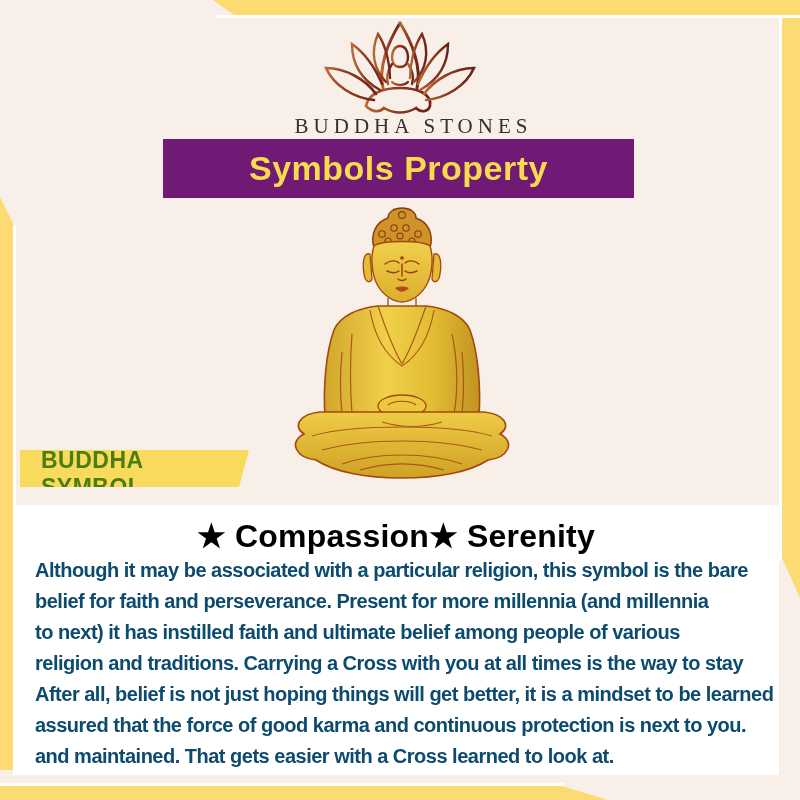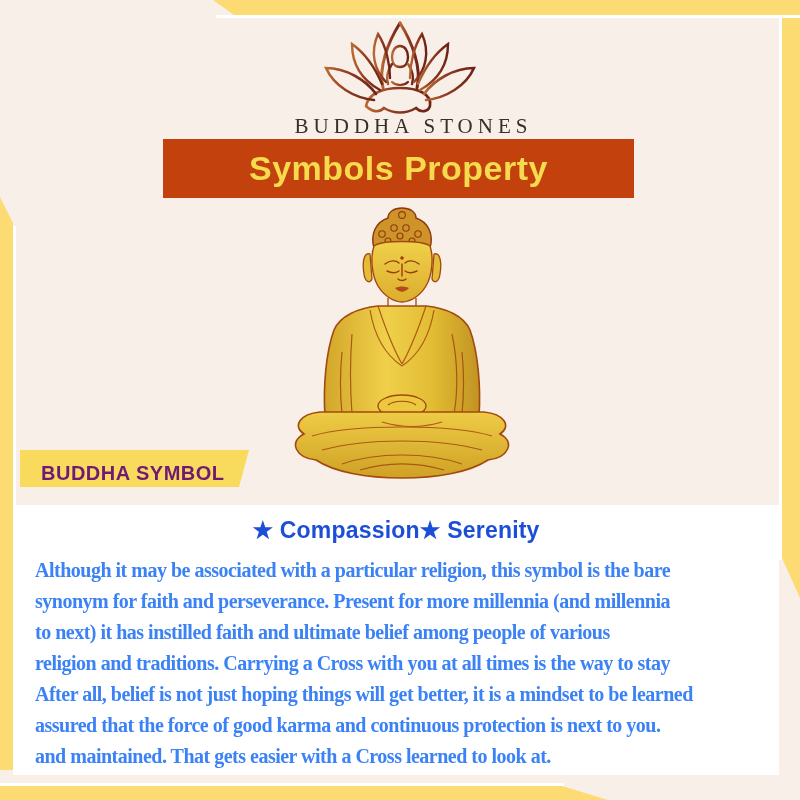--- a/index.html
+++ b/index.html
@@ -27,51 +27,51 @@
 
   
   .logo { position:absolute; left:318px; top:20px; width:164px; height:96px; }
   .brand-name {
     position:absolute; left:0; right:0; top:114px; text-align:center;
     font-family:"Liberation Serif", serif; font-size:21px; letter-spacing:5px;
     color:#36302B;
   }
   .title-bar {
     position:absolute; left:163px; top:139px; width:471px; height:59px;
-    background:#c2410c; display:flex; align-items:center; justify-content:center;
+    background:#701a75; display:flex; align-items:center; justify-content:center;
   }
   .title-text {
     color:#F6DB4E; font-size:34px; font-weight:bold; letter-spacing:0.5px;
   }
 
   
   .buddha { position:absolute; left:282px; top:202px; width:240px; height:290px; }
 
   
   .ribbon {
     position:absolute; left:20px; top:450px; width:229px; height:37px;
     background:#F8DB5C; display:flex; align-items:center;
     padding-left:21px; box-sizing:border-box;
     clip-path:polygon(0 0, 100% 0, calc(100% - 10px) 100%, 0 100%);
   }
-  .ribbon-label { color:#701a75; font-size:20px; font-weight:bold; letter-spacing:0.5px;margin-top:10px; }
+  .ribbon-label { color:#4d7c0f; font-size:23px; font-weight:bold; letter-spacing:0.5px;margin-top:10px; }
 
   
   .panel {
     position:absolute; left:13px; top:505px; width:766px; height:270px;
     background:#FFFFFF;
   }
   .props-line {
     position:absolute; left:0; right:0; top:12px; text-align:center;
-    color:#1d4ed8; font-size:23px; font-weight:bold; letter-spacing:0.2px;
+    color:#000000; font-size:32px; font-weight:bold; letter-spacing:0.2px;
   }
   .description {
     position:absolute; left:22px; top:50px;
-    color:#3b82f6; font-size:20px; font-weight:bold;
-    letter-spacing:-0.5px; line-height:31px; white-space:nowrap;font-family:Liberation Serif, serif;
+    color:#0c4a6e; font-size:20px; font-weight:bold;
+    letter-spacing:-0.5px; line-height:31px; white-space:nowrap;
   }
 </style>
 </head>
 <body>
 
 <div class="page">
 
   <div class="frame frame-top"></div>
   <div class="frame frame-right"></div>
   <div class="frame frame-left"></div>
@@ -191,21 +191,21 @@
   </svg>
 
   <div class="ribbon">
     <span class="ribbon-label">BUDDHA SYMBOL</span>
   </div>
 
   <div class="panel">
     <div class="props-line">★ Compassion★ Serenity</div>
     <div class="description">
       <div>Although it may be associated with a particular religion, this symbol is the bare</div>
-      <div>synonym for faith and perseverance. Present for more millennia (and millennia</div>
+      <div>belief for faith and perseverance. Present for more millennia (and millennia</div>
       <div>to next) it has instilled faith and ultimate belief among people of various</div>
       <div>religion and traditions. Carrying a Cross with you at all times is the way to stay</div>
       <div>After all, belief is not just hoping things will get better, it is a mindset to be learned</div>
       <div>assured that the force of good karma and continuous protection is next to you.</div>
       <div>and maintained. That gets easier with a Cross learned to look at.</div>
     </div>
   </div>
 
 </div>
 

